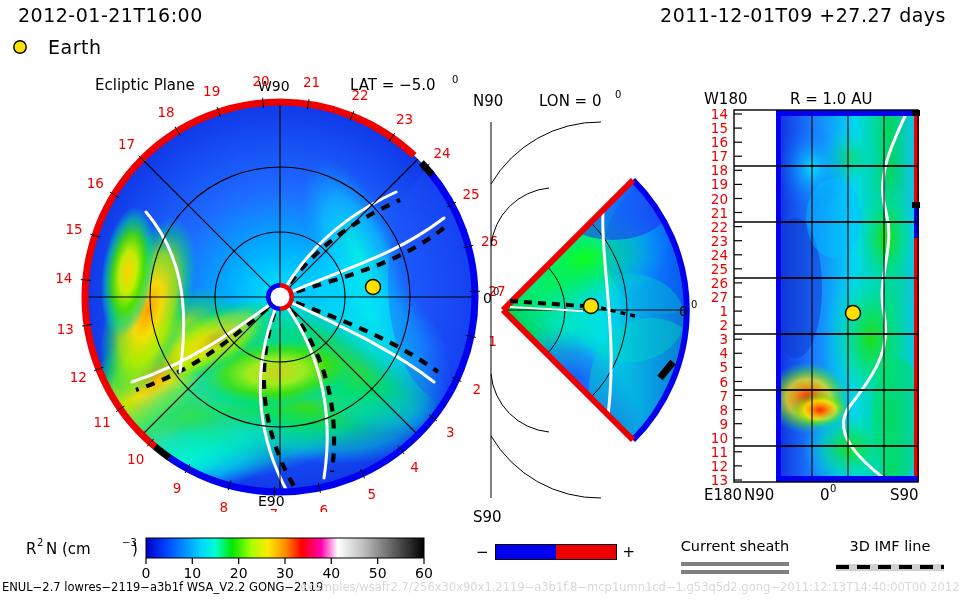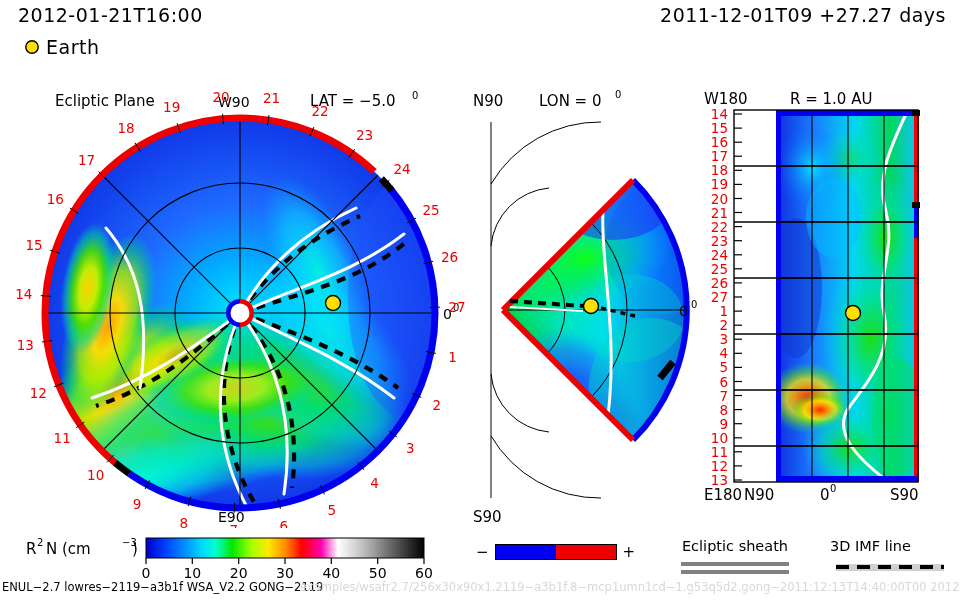--- a/index.html
+++ b/index.html
@@ -19,28 +19,28 @@
   .watermark{font-size:11.5px;color:#d8d8d8;white-space:nowrap;}
 </style>
 </head>
 <body>
 
 <div id="root">
 
   <div class="abs hdr" style="left:18px;top:4px;">2012-01-21T16:00</div>
   <div class="abs hdr" style="right:14px;top:4px;">2011-12-01T09 +27.27 days</div>
 
-  <div class="abs" style="left:24px;top:36px;display:flex;align-items:center;gap:6px;">
+  <div class="abs" style="left:12px;top:36px;display:flex;align-items:center;gap:20px;">
     <svg width="16" height="16" viewBox="0 0 16 16">
       <circle cx="8" cy="8" r="6.2" fill="#ffe000" stroke="#000" stroke-width="1.4"></circle>
     </svg>
     <span class="hdr">Earth</span>
   </div>
 
-  <div class="abs" style="left:0px;top:88px;">
+  <div class="abs" style="left:0px;top:72px;padding-left:40px;">
     <svg width="470" height="440" viewBox="0 0 470 440">
       <defs>
         <clipPath id="clipDisk">
             <circle cx="240" cy="225" r="195"></circle>
           </clipPath>
         <radialGradient id="eclBG" cx="50%" cy="50%" r="50%">
           <stop offset="0%" stop-color="#00e8ff"></stop>
           <stop offset="25%" stop-color="#00b0ff"></stop>
           <stop offset="55%" stop-color="#1e6bff"></stop>
           <stop offset="100%" stop-color="#1038e8"></stop>
@@ -484,29 +484,29 @@
   <div class="abs" style="left:470px;top:538px;">
     <div style="display:flex;align-items:center;gap:6px;margin-top:5px;padding-left:6px;">
       <span style="font-size:15px;">−</span>
       <span style="display:inline-block;width:60px;height:14px;background:#0000ee;border:1px solid #000;border-right:none;"></span>
       <span style="display:inline-block;width:60px;height:14px;background:#ee0000;border:1px solid #000;border-left:none;margin-left:-6px;"></span>
       <span style="font-size:15px;">+</span>
     </div>
   </div>
 
   <div class="abs" style="left:655px;top:538px;">
-    <div class="legttl" style="text-align:center;width:160px;">Ecliptic sheath</div>
+    <div class="legttl" style="text-align:center;width:160px;">Current sheath</div>
     <div style="margin-top:8px;margin-left:26px;">
       <div style="width:108px;height:4px;background:#808080;"></div>
       <div style="width:108px;height:4px;background:#808080;margin-top:4px;"></div>
     </div>
   </div>
 
   <div class="abs" style="left:830px;top:538px;">
-    <div class="legttl" style="text-align:left;width:120px;">3D IMF line</div>
+    <div class="legttl" style="text-align:center;width:120px;">3D IMF line</div>
     <div style="margin-top:8px;margin-left:6px;position:relative;width:108px;height:10px;">
       <div style="position:absolute;left:0;top:2px;width:108px;height:7px;background:#d0d0d0;"></div>
       <div style="position:absolute;left:0;top:3px;width:108px;height:4px;
                   background:repeating-linear-gradient(to right,#000 0 13px,transparent 13px 21px);"></div>
     </div>
   </div>
 
   <div class="abs foot" style="left:2px;top:580px;">ENUL−2.7 lowres−2119−a3b1f WSA_V2.2 GONG−2119</div>
   <div class="abs watermark" style="left:300px;top:580px;">examples/wsafr2.7/256x30x90x1.2119−a3b1f.8−mcp1umn1cd−1.g53q5d2.gong−2011:12:13T14:40:00T00    2012−01−16</div>
 

